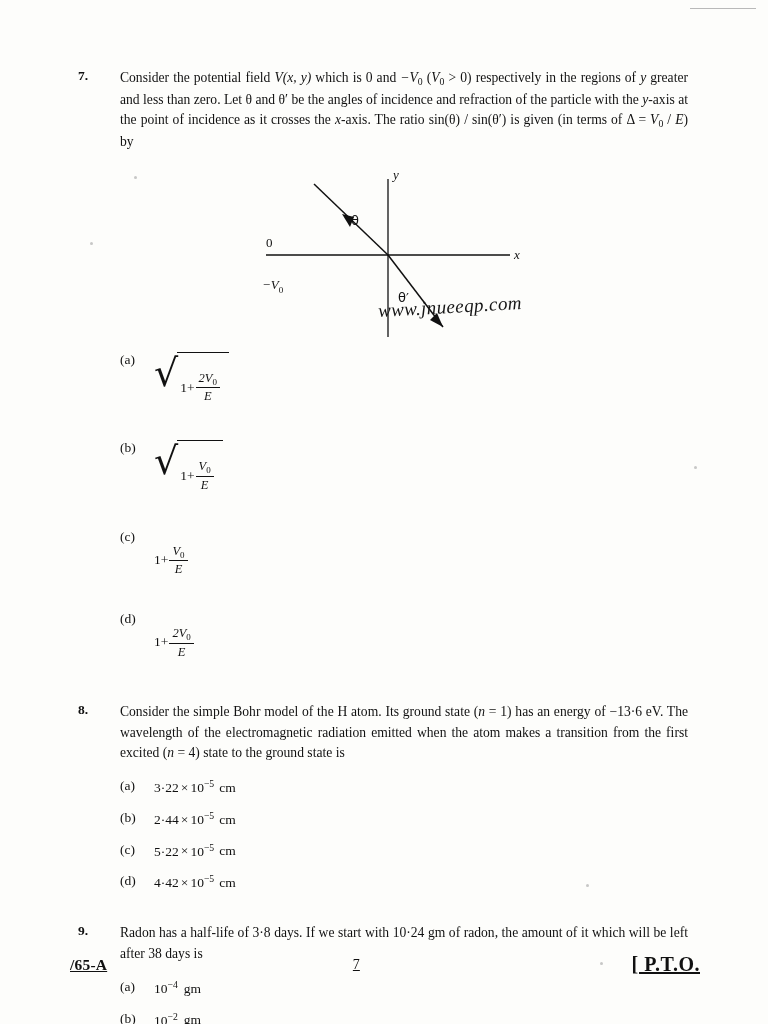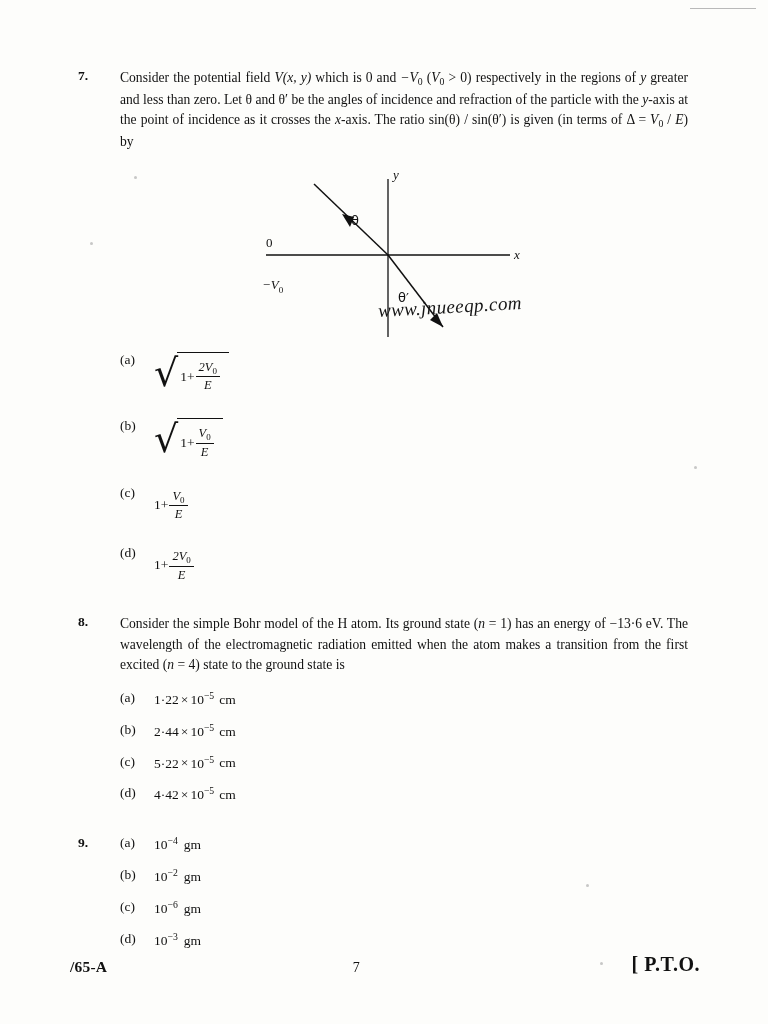--- a/index.html
+++ b/index.html
@@ -89,21 +89,21 @@
   
   .options-tall .opt { margin-bottom: 18px; }
 
   
   .frac {
     display: inline-block;
     vertical-align: middle;
     text-align: center;
     font-size: 12.5px;
     line-height: 1.12;
-    margin: 5px 1px;
+    margin: 16px 1px;
     position: relative;
     top: -1px;
   }
   .frac .num {
     display: block;
     padding: 0 3px 1px 3px;
     border-bottom: 1.1px solid #111;
   }
   .frac .den {
     display: block;
@@ -153,21 +153,22 @@
   }
 
   
   .footer {
     position: absolute;
     left: 70px;
     right: 68px;
     bottom: 48px;
     font-size: 14px;
     display: flex;
-    align-items: flex-end;
+    align-items: center;
+    text-decoration: underline;
   }
   .footer-left {
     font-weight: bold;
     font-size: 15.5px;
     letter-spacing: .2px;
   }
   .footer-center {
     flex: 1;
     text-align: center;
     font-size: 14px;
@@ -280,39 +281,40 @@
 
     <div class="watermark">www.jnueeqp.com</div>
 
     <div class="question" style="margin-top:26px;">
       <div class="q-num">8.</div>
       <div class="q-body"><span>Consider the simple Bohr model of the H atom. Its ground state (</span><i>n</i><span> = 1) has an energy of −13·6 eV. The wavelength of the electromagnetic radiation emitted when the atom makes a transition from the first excited (</span><i>n</i><span> = 4) state to the ground state is</span></div>
 
       <div class="options" style="margin-top:14px;">
         <div class="opt" style="margin-bottom:14px;">
           <span class="opt-label">(a)</span>
-          <span class="opt-text"><span>1·22</span><span style="margin:0 2px;">×</span><span>10</span><sup>−5</sup><span style="margin-left:5px;">cm</span></span>
+          <span class="opt-text"><span>3·22</span><span style="margin:0 2px;">×</span><span>10</span><sup>−5</sup><span style="margin-left:5px;">cm</span></span>
         </div>
         <div class="opt" style="margin-bottom:14px;">
           <span class="opt-label">(b)</span>
           <span class="opt-text"><span>2·44</span><span style="margin:0 2px;">×</span><span>10</span><sup>−5</sup><span style="margin-left:5px;">cm</span></span>
         </div>
         <div class="opt" style="margin-bottom:14px;">
           <span class="opt-label">(c)</span>
           <span class="opt-text"><span>5·22</span><span style="margin:0 2px;">×</span><span>10</span><sup>−5</sup><span style="margin-left:5px;">cm</span></span>
         </div>
         <div class="opt" style="margin-bottom:0;">
           <span class="opt-label">(d)</span>
           <span class="opt-text"><span>4·42</span><span style="margin:0 2px;">×</span><span>10</span><sup>−5</sup><span style="margin-left:5px;">cm</span></span>
         </div>
       </div>
     </div>
 
     <div class="question" style="margin-top:32px;">
       <div class="q-num">9.</div>
+      <div class="q-body">Radon has a half-life of 3·8 days. If we start with 10·24 gm of radon, the amount of it which will be left after 38 days is</div>
 
       <div class="options" style="margin-top:14px;">
         <div class="opt" style="margin-bottom:14px;">
           <span class="opt-label">(a)</span>
           <span class="opt-text"><span>10</span><sup>−4</sup><span style="margin-left:6px;">gm</span></span>
         </div>
         <div class="opt" style="margin-bottom:14px;">
           <span class="opt-label">(b)</span>
           <span class="opt-text"><span>10</span><sup>−2</sup><span style="margin-left:6px;">gm</span></span>
         </div>

